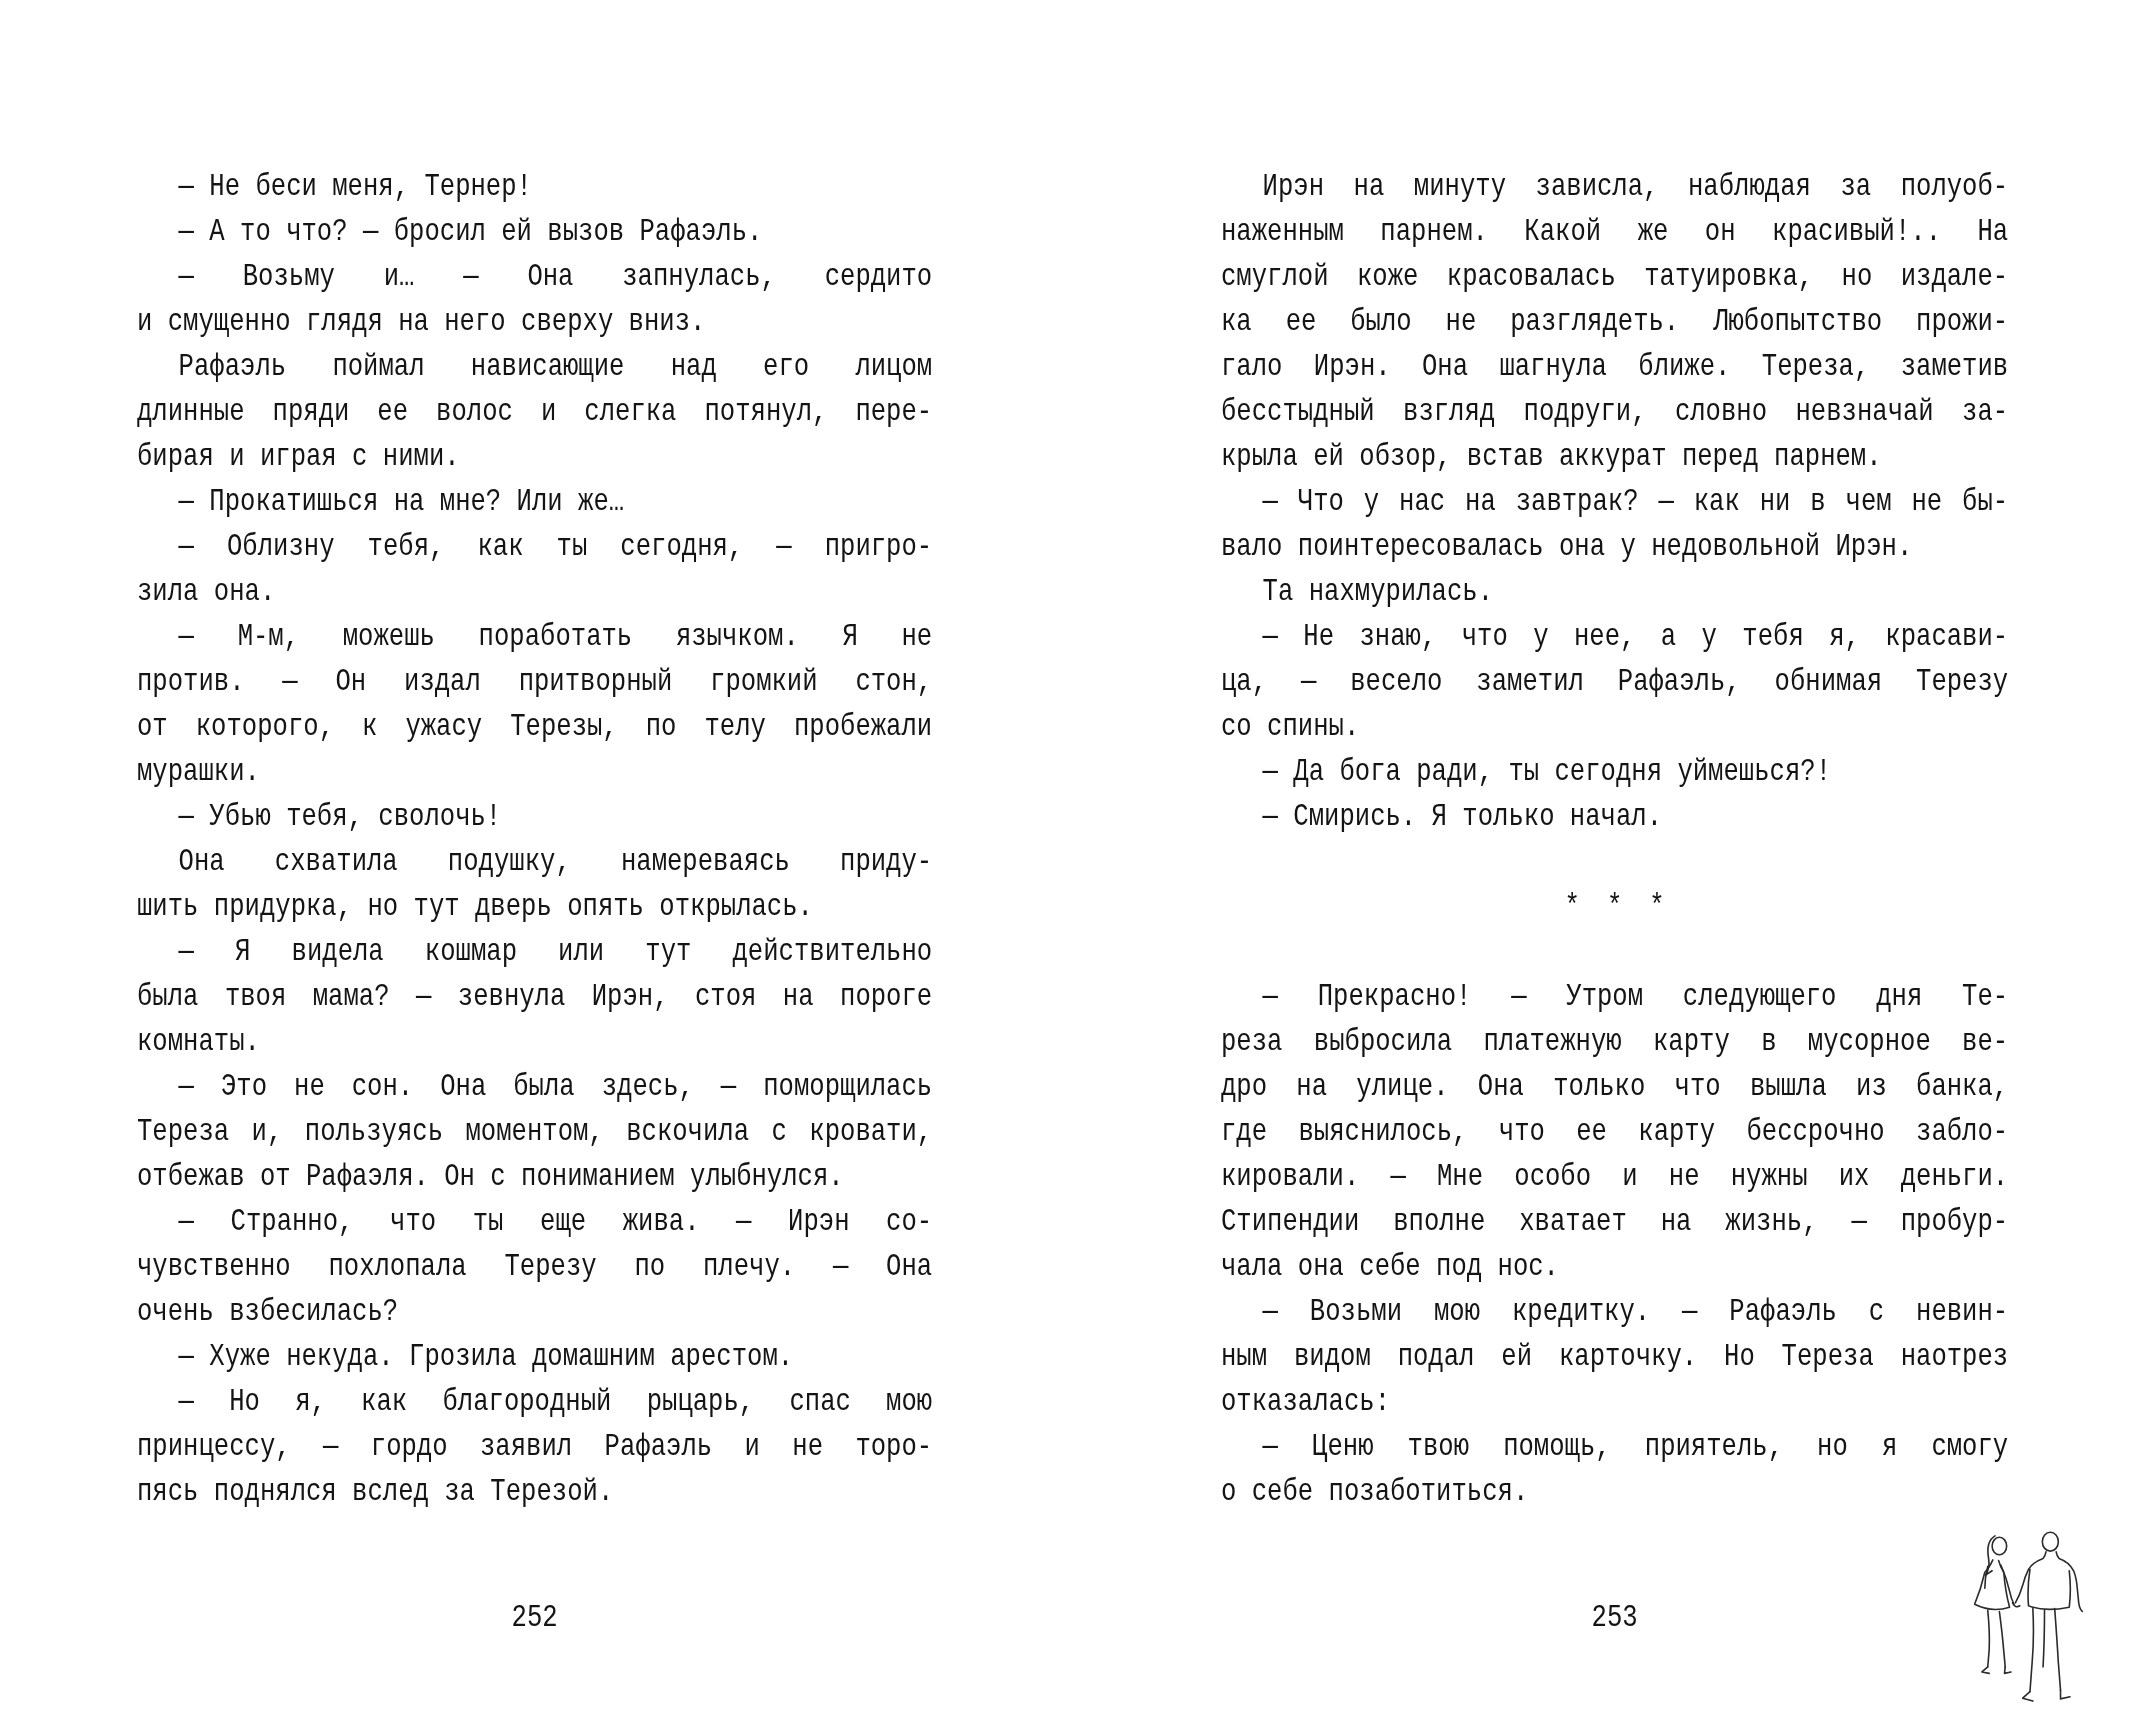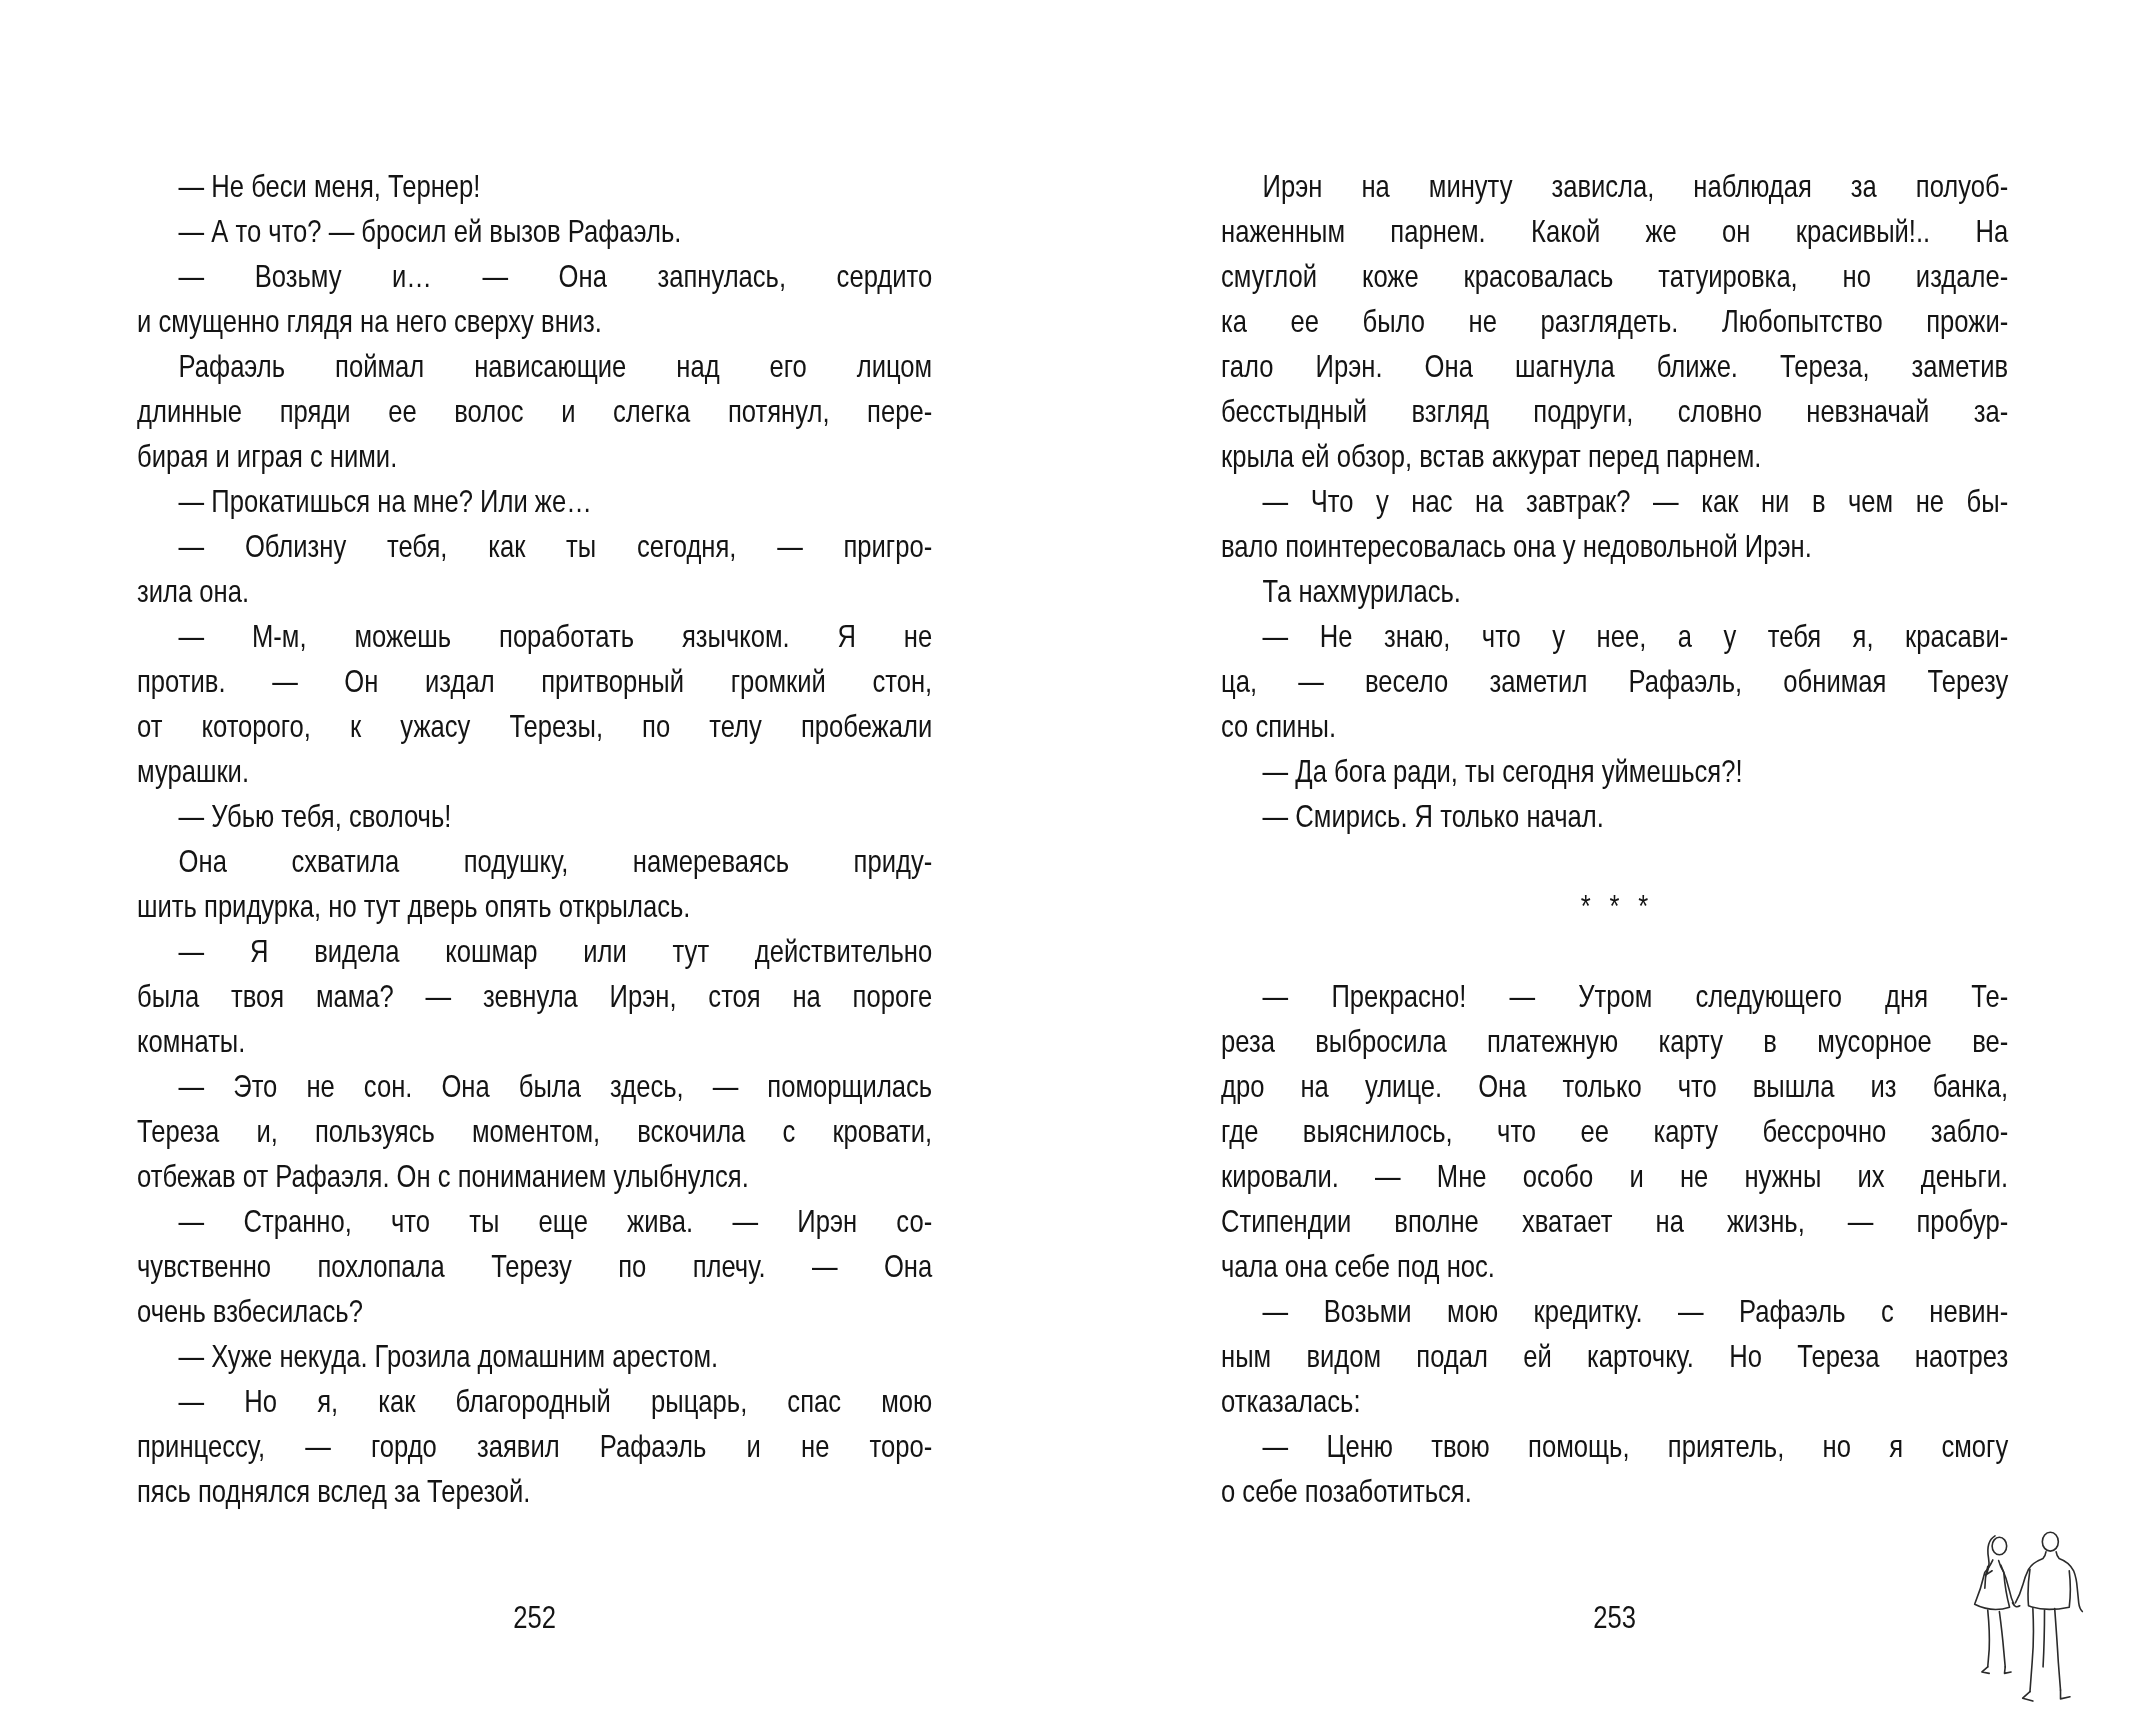--- a/index.html
+++ b/index.html
@@ -1,17 +1,17 @@
 <!DOCTYPE html>
 <html style="font-size:11.7px"><head>
 <meta charset="utf-8">
 <style>
   html,body{margin:0;padding:0;background:#ffffff;}
   .spread{position:relative;width:2151px;height:1720px;background:#ffffff;overflow:hidden;
-          font-family:Liberation Sans, sans-serif;color:#141414;}
+          font-family:Liberation Mono, monospace;color:#141414;}
   .col{position:absolute;top:164px;font-size:32px;line-height:45px;
        transform:scaleX(0.8);transform-origin:0 0;}
   #col0{left:137px;width:994px;}
   #col1{left:1221px;width:984px;}
   .ln{text-align:justify;text-align-last:left;text-justify:inter-word;}
   .ln.fill{text-align-last:justify;}
   .ln.ind{text-indent:52px;}
   .ln.divider{text-align:center;text-align-last:center;margin:45px 0;word-spacing:14.6px;}
   .pagenum{position:absolute;top:1595px;font-size:32px;line-height:45px;text-align:center;
            transform:scaleX(0.8);transform-origin:0 0;}

